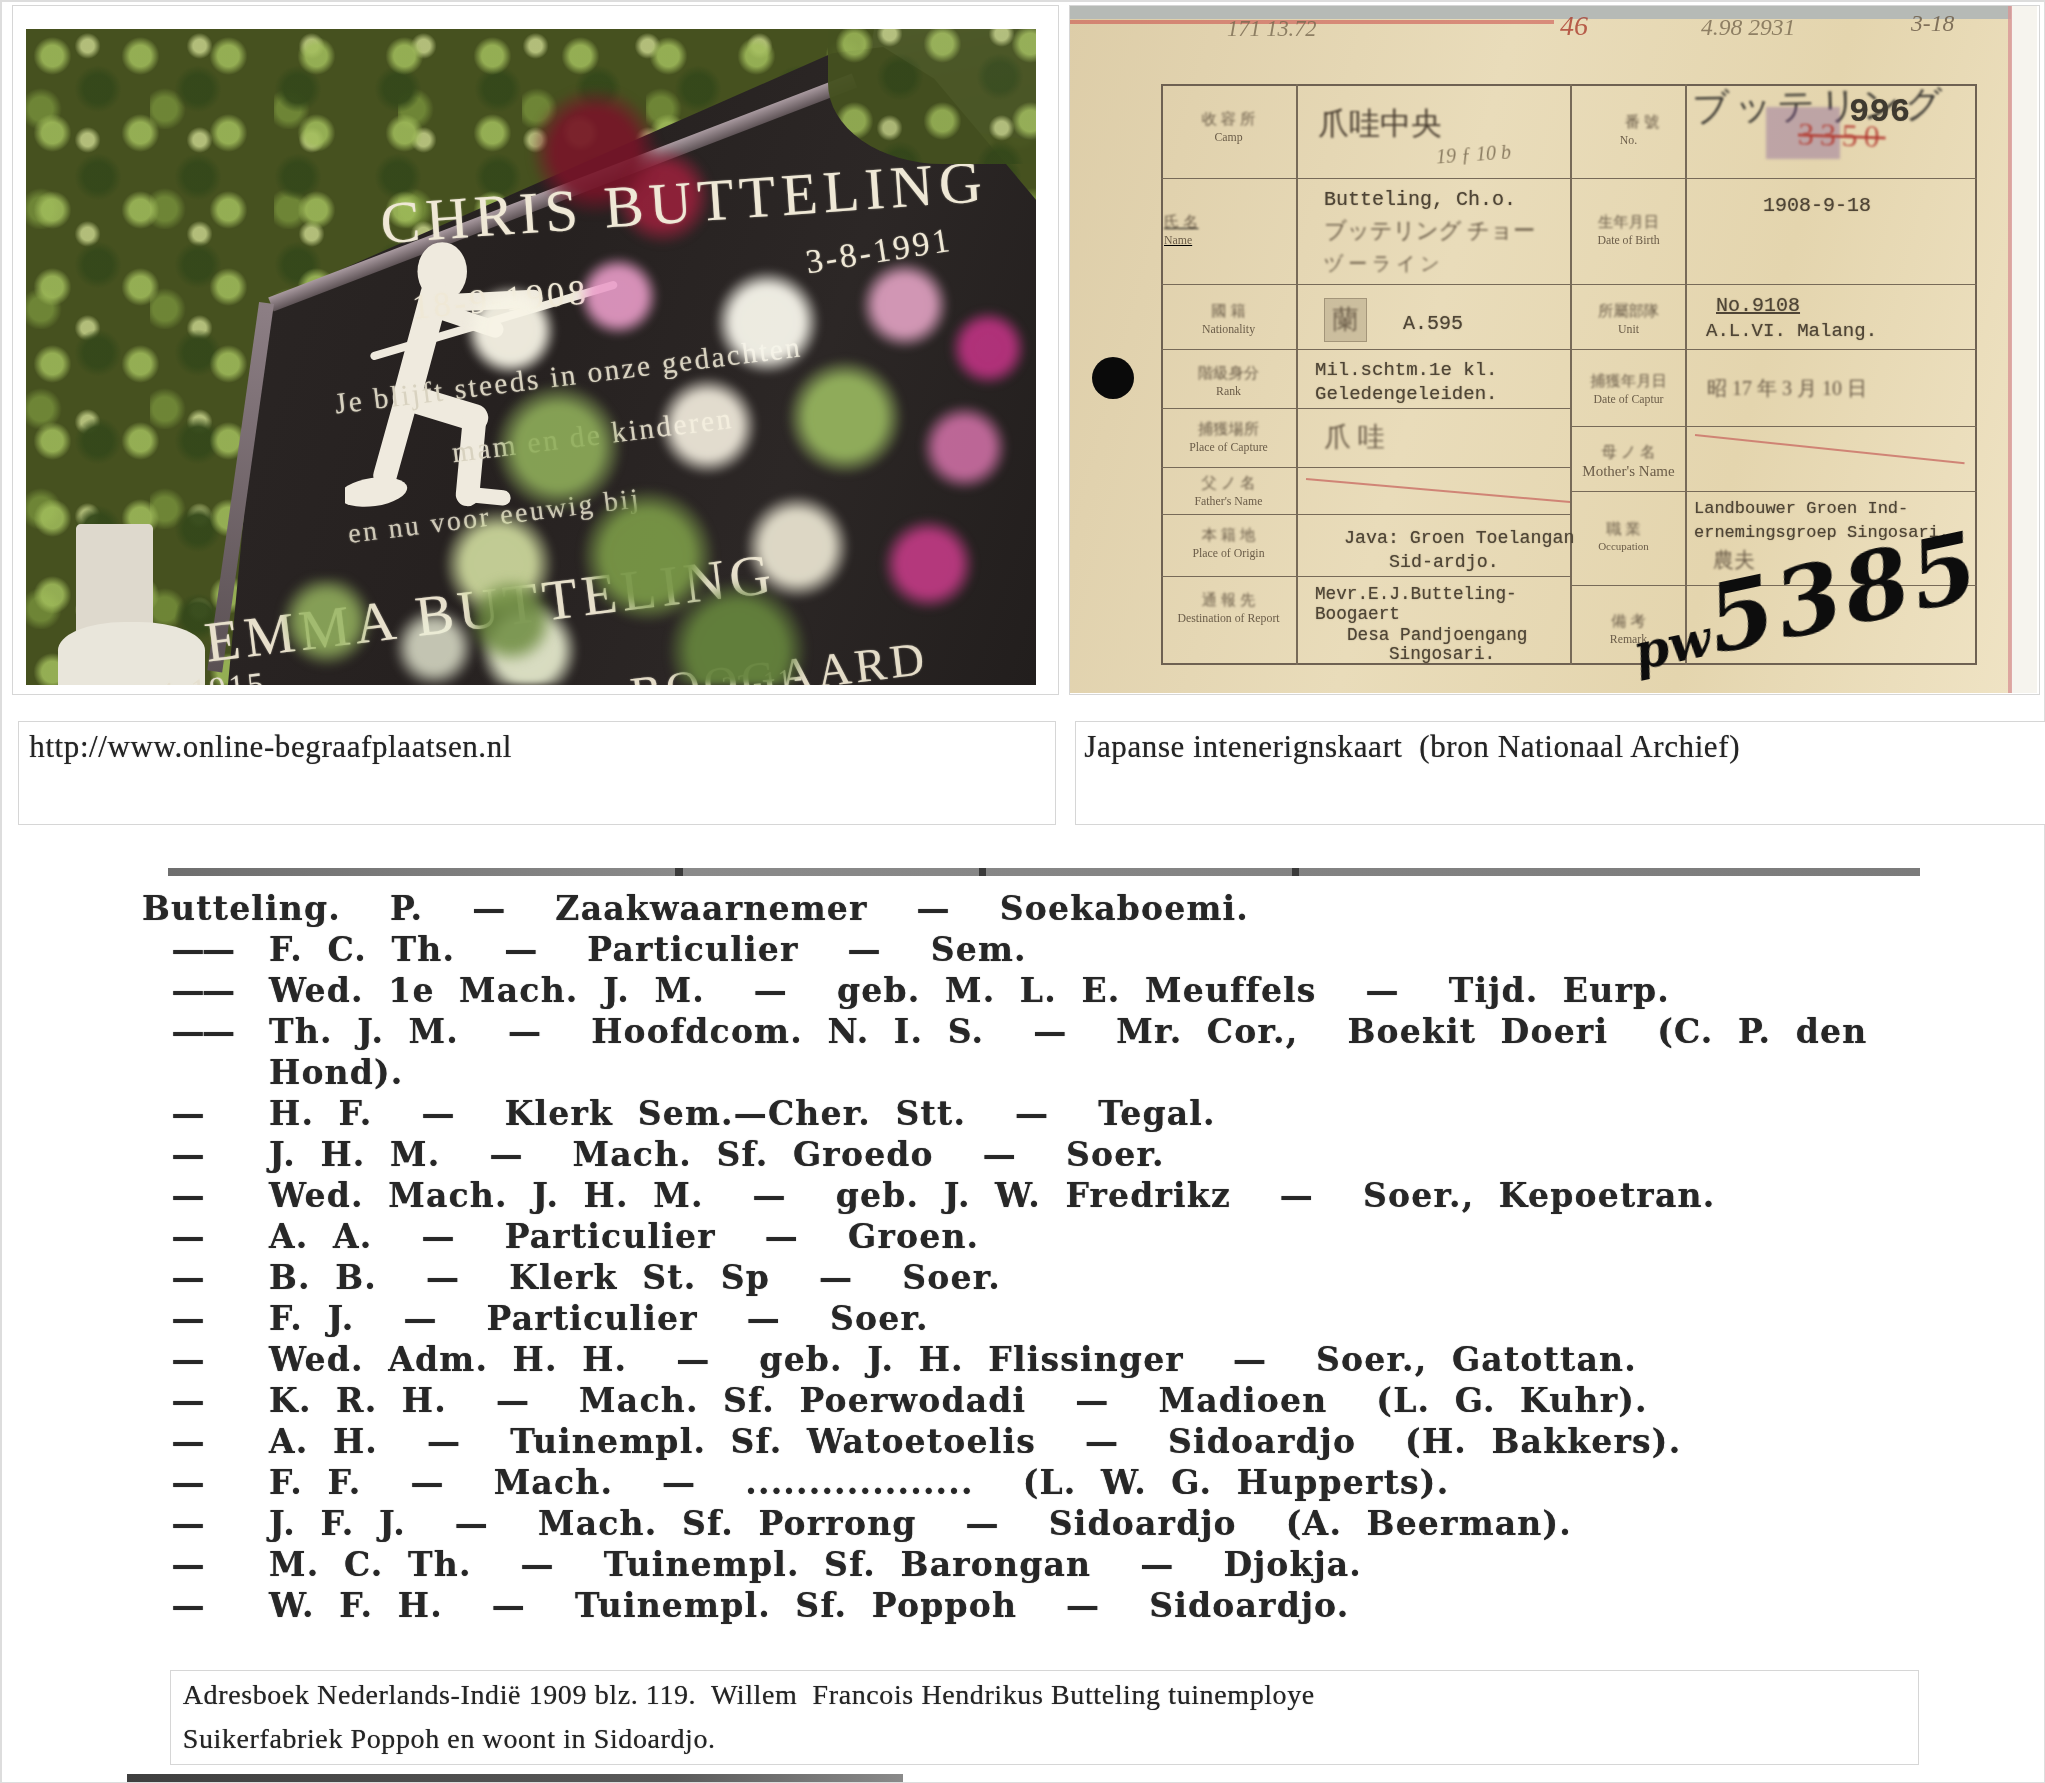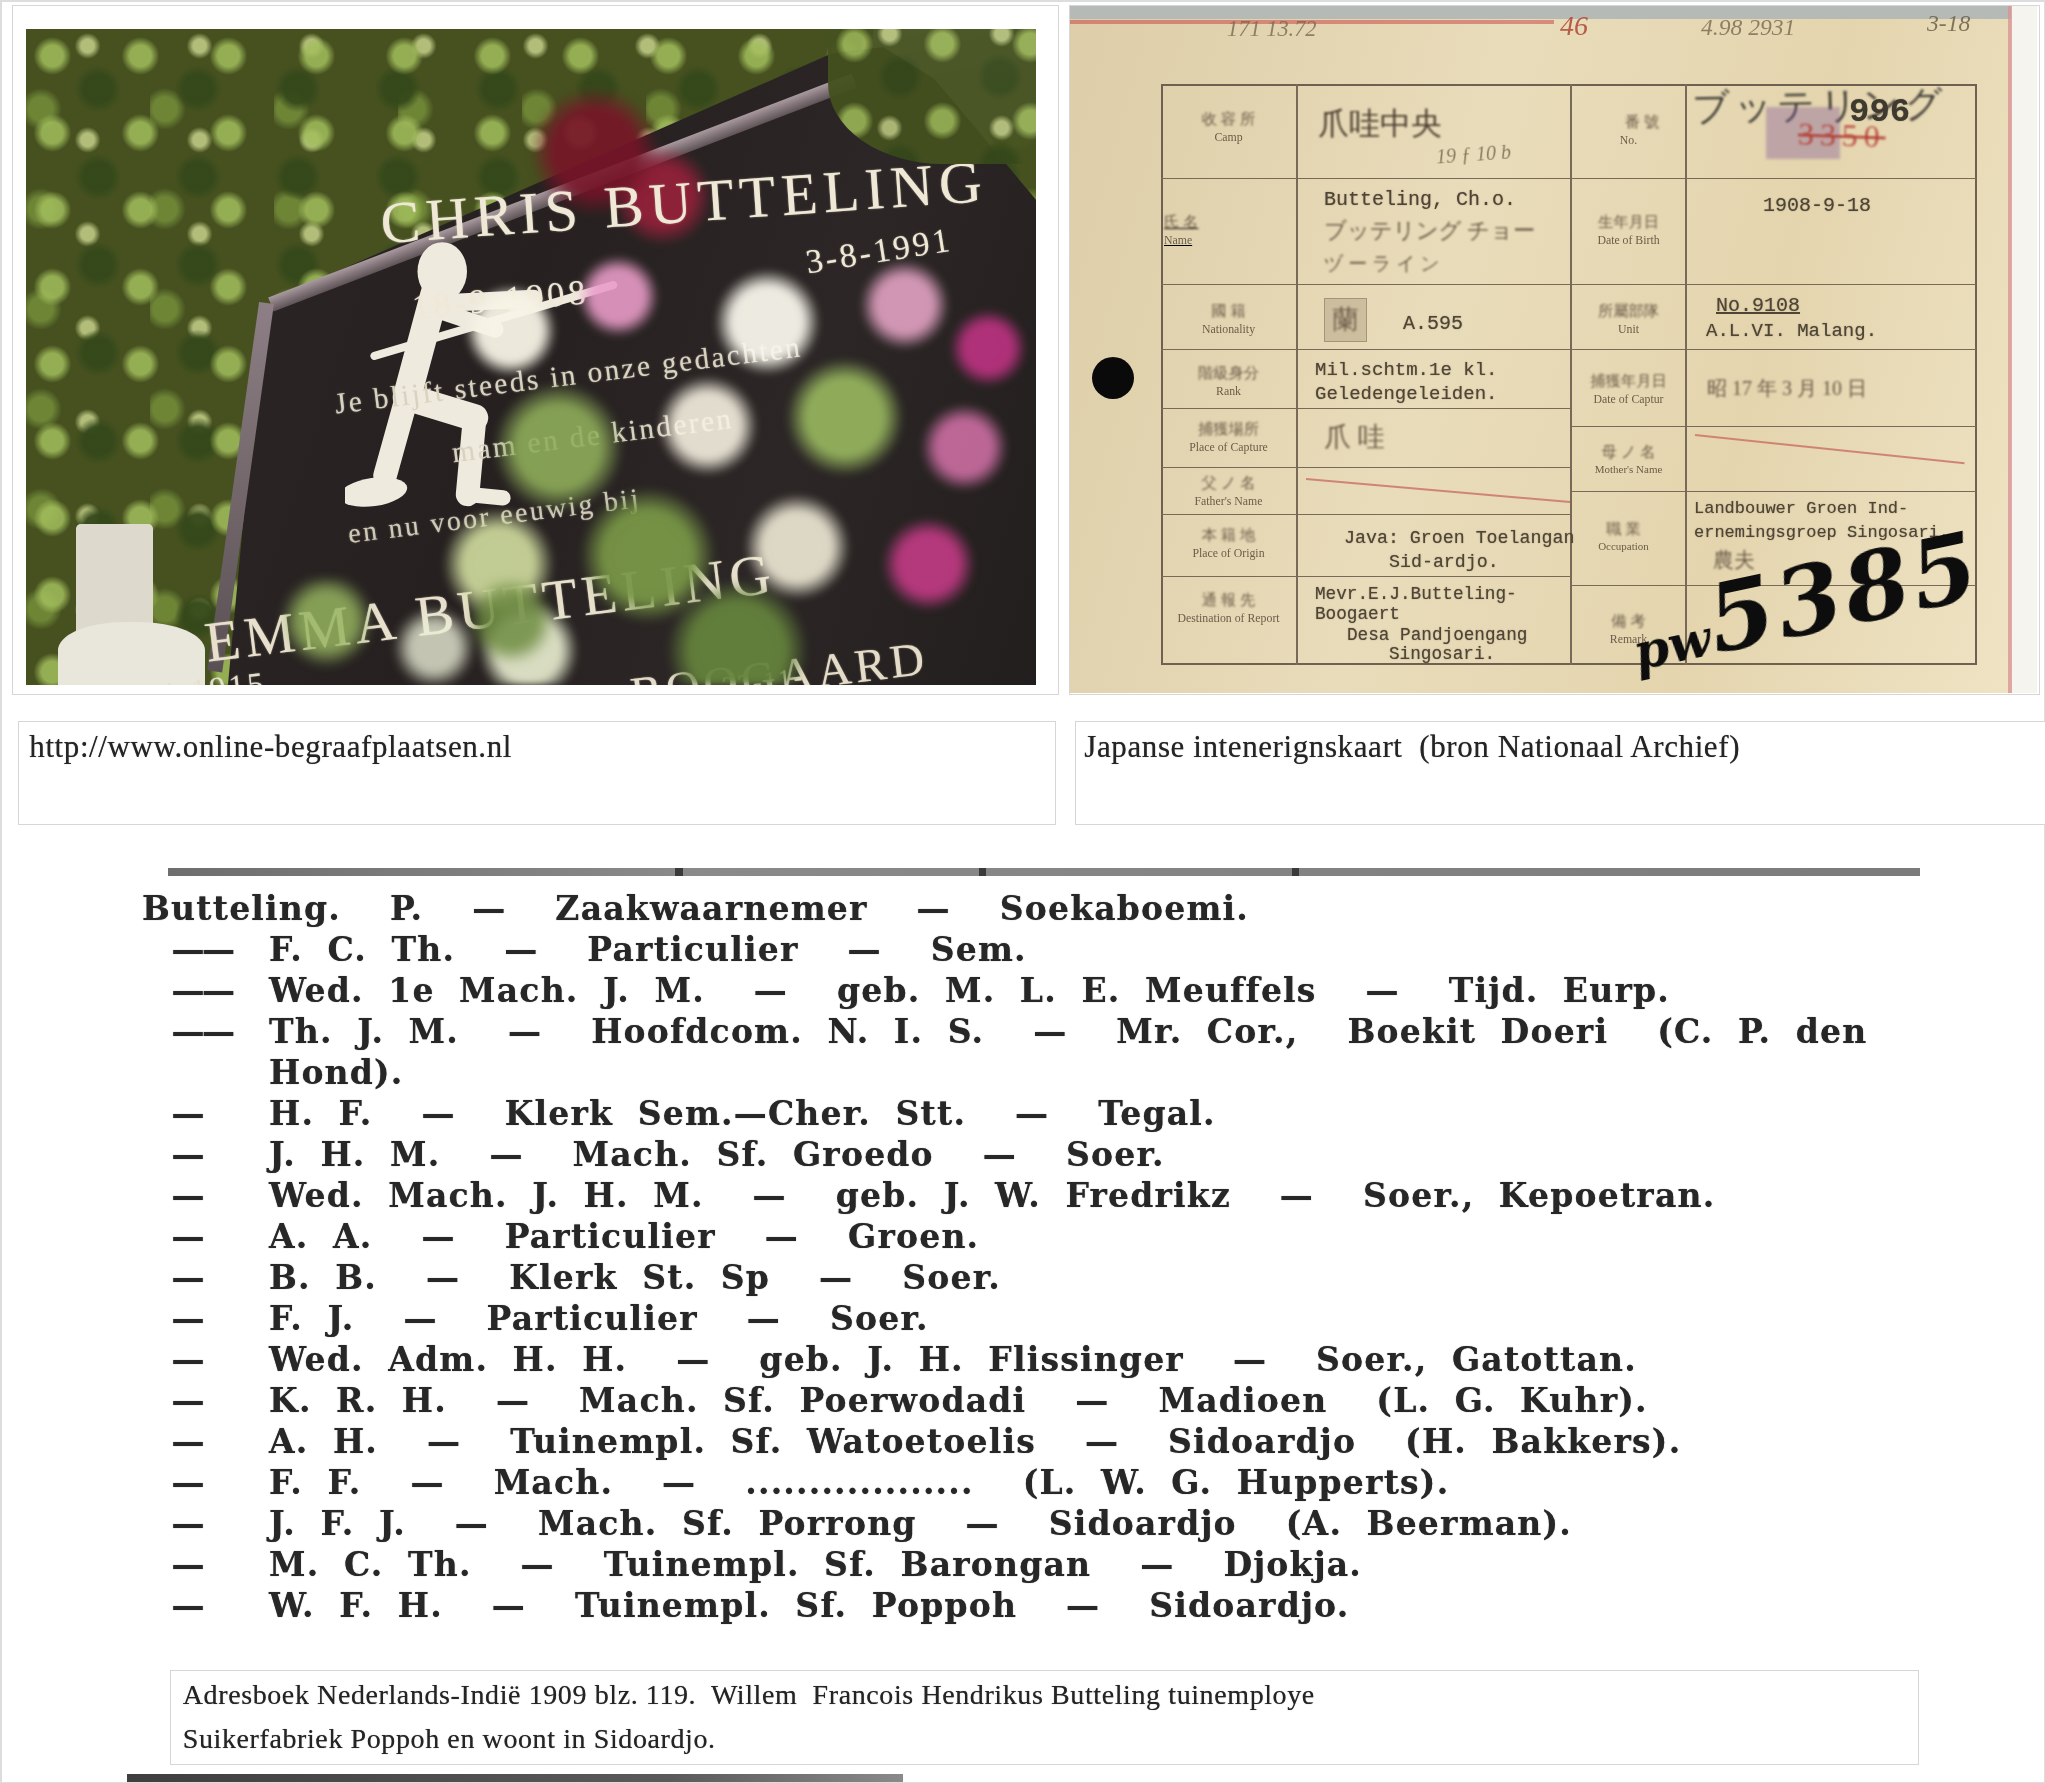--- a/index.html
+++ b/index.html
@@ -127,21 +127,21 @@
       <div class="abs" style="left:0;top:0;width:967px;height:13px;background:#b6bab6;"></div>
       <div class="abs" style="left:0;top:14px;width:484px;height:4.7px;background:rgba(200,60,60,.5);"></div>
       <div class="abs" style="left:941px;top:0;width:26px;height:687px;background:#f6f4ee;"></div>
       <div class="abs" style="left:938px;top:0;width:3.5px;height:687px;background:rgba(216,150,150,.8);"></div>
 
       <div class="abs" style="left:22.4px;top:351px;width:42px;height:42px;border-radius:50%;background:#0a0a0a;"></div>
 
       <div class="abs" style="left:157px;top:10.6px;font-size:22.4px;font-style:italic;color:rgba(120,105,80,.8);filter:blur(0.6px);">171 13.72</div>
       <div class="abs" style="left:490px;top:4.7px;font-size:28px;font-style:italic;color:rgba(170,60,45,.8);filter:blur(0.6px);">46</div>
       <div class="abs" style="left:631px;top:8.3px;font-size:23.6px;font-style:italic;color:rgba(120,105,80,.8);filter:blur(0.6px);">4.98 2931</div>
-      <div class="abs" style="left:841px;top:4.7px;font-size:23.6px;font-style:italic;color:rgba(110,95,75,.85);filter:blur(0.6px);margin-left:16px;">3-18</div>
+      <div class="abs" style="left:841px;top:4.7px;font-size:23.6px;font-style:italic;color:rgba(110,95,75,.85);filter:blur(0.6px);">3-18</div>
 
       <div class="abs" style="left:91px;top:78px;width:816px;height:581px;border:2.9px solid #6e6152;box-sizing:border-box;"></div>
 
       <div class="vline" style="left:226px;top:78px;width:1.8px;height:581px;"></div>
       <div class="vline" style="left:500px;top:78px;width:1.8px;height:581px;"></div>
       <div class="vline" style="left:615px;top:78px;width:1.8px;height:581px;"></div>
 
       <div class="hline" style="left:91px;top:172px;width:411px;height:1.8px;"></div>
       <div class="hline" style="left:91px;top:278px;width:411px;height:1.8px;"></div>
       <div class="hline" style="left:91px;top:343px;width:411px;height:1.8px;"></div>
@@ -220,21 +220,21 @@
       <div class="abs" style="left:503px;top:295px;width:111px;text-align:center;">
         <div class="jp" style="font-size:15.3px;">所屬部隊</div>
         <div class="enlbl" style="font-size:11.8px;">Unit</div>
         </div>
       <div class="abs" style="left:503px;top:365px;width:111px;text-align:center;">
         <div class="jp" style="font-size:15.3px;">捕獲年月日</div>
         <div class="enlbl" style="font-size:11.8px;">Date of Captur</div>
         </div>
       <div class="abs" style="left:503px;top:436px;width:111px;text-align:center;">
         <div class="jp" style="font-size:15.3px;">母 ノ 名</div>
-        <div class="enlbl" style="font-size:11px;">Mother's Name</div>
+        <div class="enlbl" style="font-size:15px;">Mother's Name</div>
         </div>
       <div class="abs" style="left:498px;top:513px;width:111px;text-align:center;">
         <div class="jp" style="font-size:15.3px;">職   業</div>
         <div class="enlbl" style="font-size:11px;">Occupation</div>
         </div>
       <div class="abs" style="left:503px;top:605px;width:111px;text-align:center;">
         <div class="jp" style="font-size:15.3px;">備   考</div>
         <div class="enlbl" style="font-size:11.8px;">Remark</div>
         </div>
 

